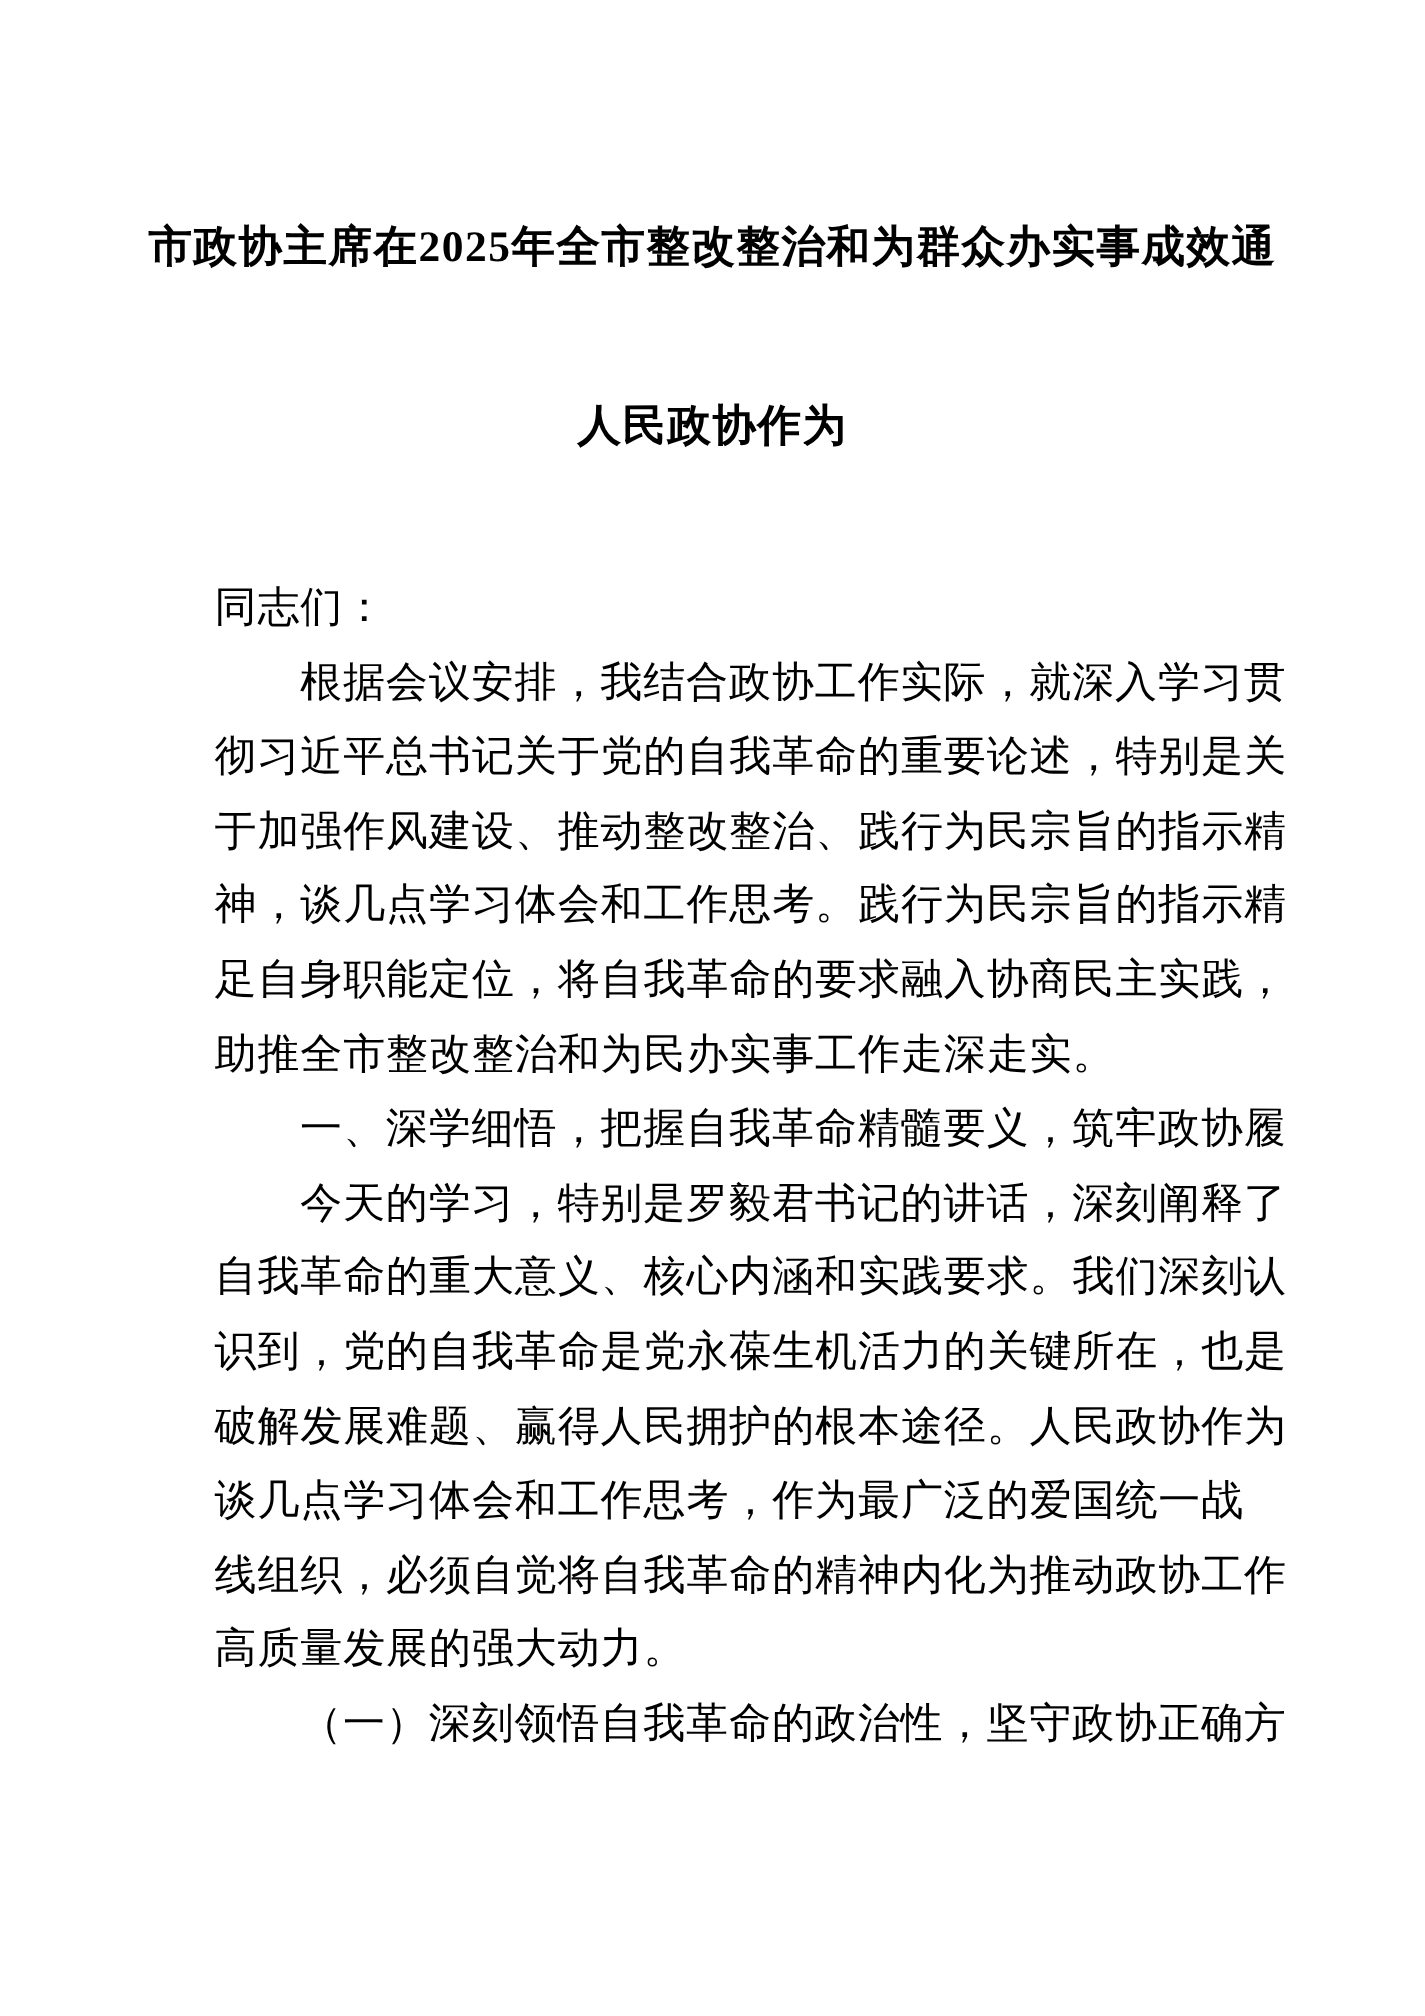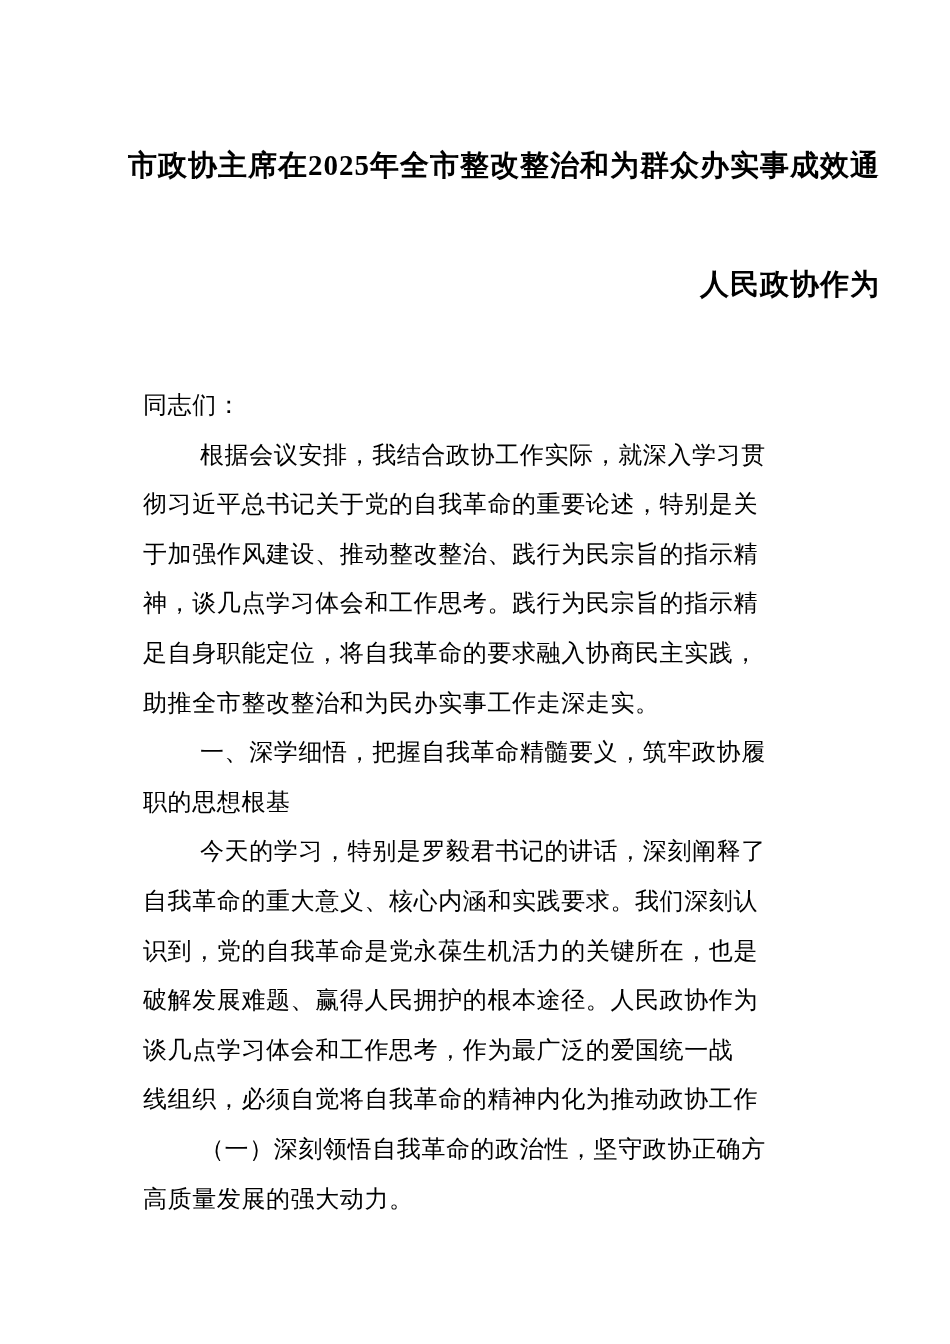--- a/index.html
+++ b/index.html
@@ -14,35 +14,35 @@
     background: #ffffff;
     color: #000000;
     font-family: "Liberation Serif", "DejaVu Serif", serif;
     overflow: hidden;
   }
   .doc-title {
     position: absolute;
     top: 106px;
     left: 70px;
     right: 70px;
-    text-align: right;
+    text-align: center;
     font-weight: bold;
     font-size: 29px;
     line-height: 119px;
     letter-spacing: 1px;
   }
   .doc-title .title-line {
     white-space: nowrap;
   }
   .doc-body {
     position: absolute;
     top: 381px;
     left: 143px;
     width: 712px;
-    font-size: 24px;
+    font-size: 28px;
     letter-spacing: 0.6px;
     font-weight: 400;
   }
   .line {
     height: 49.6px;
     line-height: 49.6px;
     white-space: nowrap;
   }
   .indent {
     padding-left: 57px;
@@ -60,24 +60,23 @@
 
   <div class="doc-body">
     <div class="line">同志们：</div>
     <div class="line indent">根据会议安排，我结合政协工作实际，就深入学习贯</div>
     <div class="line">彻习近平总书记关于党的自我革命的重要论述，特别是关</div>
     <div class="line">于加强作风建设、推动整改整治、践行为民宗旨的指示精</div>
     <div class="line">神，谈几点学习体会和工作思考。践行为民宗旨的指示精</div>
     <div class="line">足自身职能定位，将自我革命的要求融入协商民主实践，</div>
     <div class="line">助推全市整改整治和为民办实事工作走深走实。</div>
     <div class="line indent">一、深学细悟，把握自我革命精髓要义，筑牢政协履</div>
-    <div class="line">职的思想根基</div>
     <div class="line indent">今天的学习，特别是罗毅君书记的讲话，深刻阐释了</div>
     <div class="line">自我革命的重大意义、核心内涵和实践要求。我们深刻认</div>
     <div class="line">识到，党的自我革命是党永葆生机活力的关键所在，也是</div>
     <div class="line">破解发展难题、赢得人民拥护的根本途径。人民政协作为</div>
     <div class="line">谈几点学习体会和工作思考，作为最广泛的爱国统一战</div>
     <div class="line">线组织，必须自觉将自我革命的精神内化为推动政协工作</div>
+    <div class="line">高质量发展的强大动力。</div>
     <div class="line indent">（一）深刻领悟自我革命的政治性，坚守政协正确方</div>
-    <div class="line">高质量发展的强大动力。</div>
   </div>
 
 </div>
 
 </body></html>

